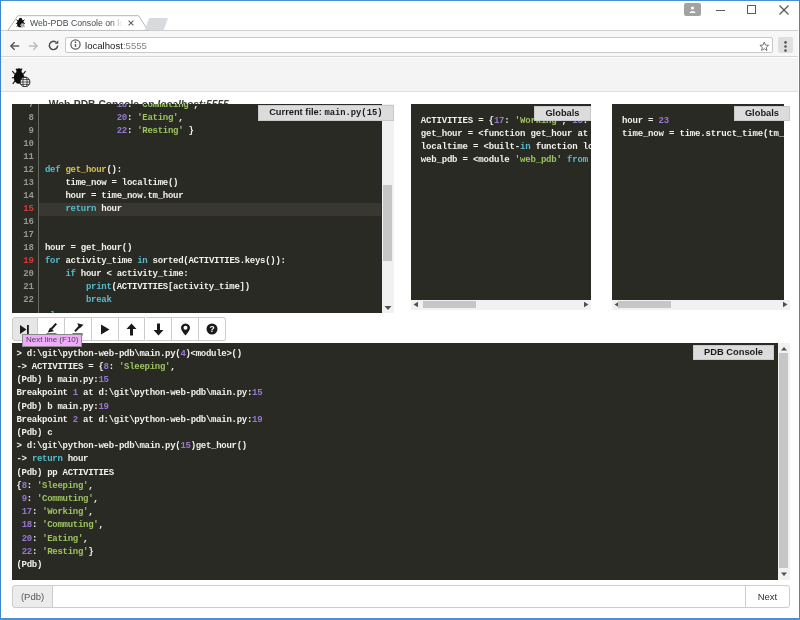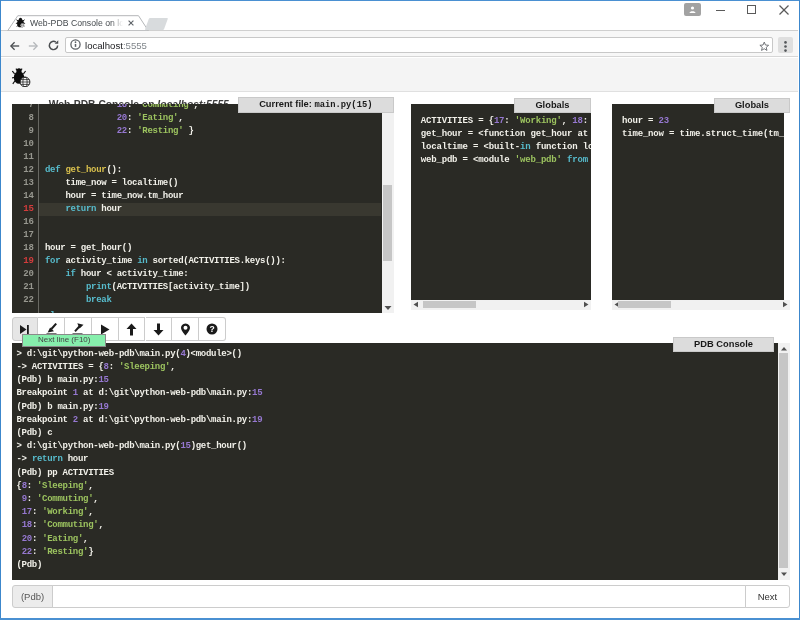--- a/index.html
+++ b/index.html
@@ -36,21 +36,21 @@
 #urltext .dim{color:#80868b;}
 
 
 #pagehead{left:1.4px;top:57.5px;width:797px;height:34px;background:#f4f4f4;border-bottom:1px solid #e0e0e0;}
 #headtitle{left:48.8px;top:71px;font-size:10.3px;font-weight:bold;color:#3d3d3d;white-space:pre;margin-top:28px;}
 
 
 .dark{background:#2a2a25;}
 .mono{font-family:"Liberation Mono", monospace;font-weight:bold;font-size:9px;letter-spacing:-0.28px;color:#f2f1ea;white-space:pre;}
 .caption{z-index:6;background:#dcdcdc;border:1px solid #c9c9c9;color:#191919;font-weight:bold;
-  font-size:9.3px;line-height:11px;padding:1px 20px;white-space:nowrap;}
+  font-size:9.3px;line-height:11px;padding:1px 10px;white-space:nowrap;margin-top:8px;}
 .cap-mono{font-family:"Liberation Mono",monospace;font-weight:bold;font-size:8.8px;}
 .kw{color:#57bccd;text-align:center;} .fn{color:#d9c04d;} .st{color:#9cc35f;} .nu{color:#9678d1;}
 .lnum{color:#97978f;} .lred{color:#d33c3c;}
 
 #codepanel{left:12px;top:103.5px;width:381.5px;height:209px;overflow:hidden;}
 #gutter-line{left:26px;top:0;width:1.3px;height:209px;background:#686862;}
 #curline{left:27.3px;top:99.7px;width:342px;height:13px;background:#393830;}
 #codegutter{left:0;top:-4.3px;width:21.6px;text-align:right;line-height:13px;}
 #codebody{left:33px;top:-4.3px;line-height:13px;}
 
@@ -69,22 +69,22 @@
 #capfile{right:406.5px;top:97px;}
 #capglob{right:209.5px;top:97.5px;text-align:right;}
 #caploc{right:10px;top:97.5px;}
 #capcons{right:26px;top:336.5px;}
 
 
 #btnrow{left:11.5px;top:316.5px;height:24px;}
 .dbtn{position:absolute;top:0;width:26.8px;height:24px;background:#fff;border:1px solid #ccc;border-left:none;}
 .dbtn.first{border-left:1px solid #ccc;border-radius:3px 0 0 3px;background:#e6e6e6;}
 .dbtn.last{border-radius:0 3px 3px 0;}
-#tooltip{z-index:7;left:22px;top:334px;height:12.5px;background:#86efac;border:1px solid #8a8a8a;
-  font-size:8px;line-height:10px;color:#444;padding:0 15px;white-space:nowrap;}
+#tooltip{z-index:7;left:22px;top:334px;height:12.5px;background:#f0abfc;border:1px solid #8a8a8a;
+  font-size:8px;line-height:10px;color:#444;padding:0 3px;white-space:nowrap;}
 
 
 #console{left:11.5px;top:342.5px;width:766px;height:237.5px;overflow:hidden;}
 #constext{left:5px;top:5.2px;line-height:13.2px;}
 #convs{left:777.5px;top:342.5px;width:12px;height:237.5px;background:#f1f1f1;}
 #convs .thumb{left:1.5px;top:10px;width:9px;height:215.5px;background:#c6c6c6;}
 
 
 #inputrow{left:12px;top:585px;width:778px;height:23px;}
 #pdblabel{position:absolute;left:0;top:0;width:41px;height:23px;background:#ececec;

